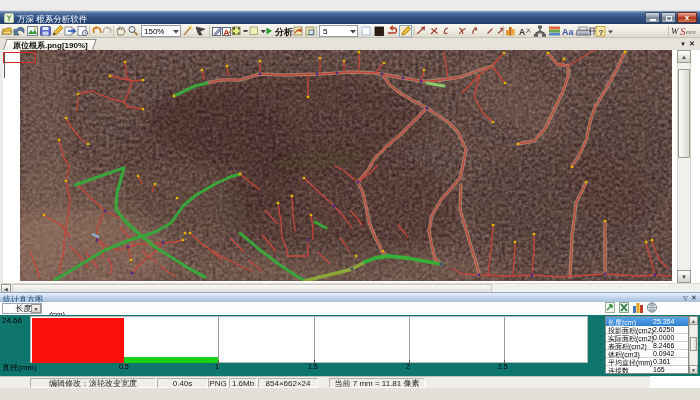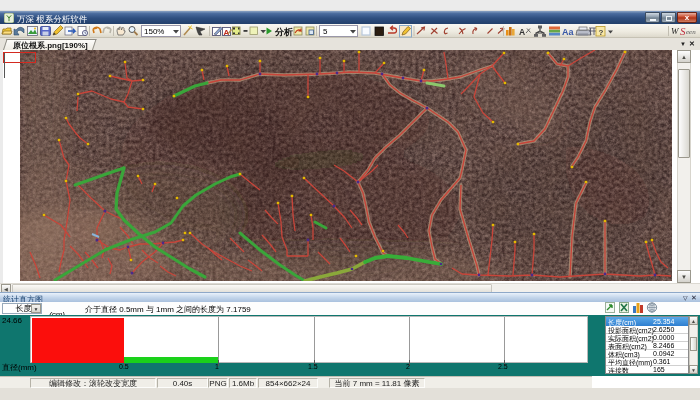--- a/index.html
+++ b/index.html
@@ -8,21 +8,21 @@
 .abs { position:absolute; }
 #topstrip { left:0; top:0; width:700px; height:11px; background:#ebebeb; border-bottom:1px solid #dcdcdc; }
 #titlebar { left:0; top:11px; width:700px; height:13px;
   background:linear-gradient(180deg,#8aa3c4 0%,#4a6b9d 20%,#2f4f80 55%,#23406b 100%); }
 #titletext { left:17px; top:13.5px; font-size:8.5px; color:#fff; }
 #toolbar { left:0; top:24px; width:700px; height:14px; background:linear-gradient(180deg,#f9f7f3 0%,#edeadf 60%,#ddd9cc 100%); border-bottom:1px solid #c6c2b4; }
 #tabrow { left:0; top:38px; width:700px; height:12px; background:#e6e3dc; }
 #tab1 { left:3px; top:39px; width:90px; height:11px; background:linear-gradient(180deg,#fdfcfa,#efece4); border:1px solid #8f8d85; border-bottom:none; transform:skewX(-18deg); transform-origin:bottom left; }
 #tab1t { left:13px; top:40px; font-size:8px; color:#111; font-weight:bold; }
 #imgarea { left:0; top:50px; width:700px; height:233px; background:#fff; }
-#statusbar { left:0; top:376px; width:592px; height:12px; background:#f0eee8; border-top:1px solid #c2bfb4; }
+#statusbar { left:0; top:376px; width:650px; height:12px; background:#f0eee8; border-top:1px solid #c2bfb4; }
 #botstrip { left:0; top:388px; width:700px; height:12px; background:#e3e0d9; }
 .seg { position:absolute; top:1px; height:10px; border:1px solid #b5b2a7; border-right-color:#fdfdfb; border-bottom-color:#fdfdfb; background:#f0eee8; font-size:8px; color:#222; text-align:center; line-height:9px; overflow:hidden; white-space:nowrap; }
 #panelhdr { left:0; top:292px; width:700px; height:10px; background:linear-gradient(180deg,#e9f1fb 0%,#c4d6eb 50%,#a9c0dd 100%); border-top:1px solid #8ea8c8;text-align:center; }
 #ctrlrow { left:0; top:302px; width:700px; height:13px; background:#fdfdfd; }
 #histpanel { left:0; top:315px; width:700px; height:61px; background:#0f766e; }
 .cell { position:absolute; font-size:8px; color:#000; white-space:nowrap; }
 
 .sbtn { position:absolute; background:linear-gradient(180deg,#fdfdfd,#d4d2cc); border:1px solid #9b988d; color:#4a4a45; font-size:6px; text-align:center; }
 </style>
 </head>
@@ -350,21 +350,20 @@
 
   <div id="panelhdr" class="abs">
       <span style="position:absolute;left:3px;top:1px;font-size:8px;color:#17406e;">统计直方图</span>
       <span style="position:absolute;left:683px;top:1px;font-size:6px;color:#223;">▽</span>
       <span style="position:absolute;left:691px;top:1px;font-size:7px;color:#223;">✕</span>
     </div>
   <div id="ctrlrow" class="abs">
     <div style="position:absolute;left:2px;top:1px;width:40px;height:11px;border:1px solid #9ab;background:#fff;font-size:8px;color:#000;line-height:10px;padding-left:3px;text-align:center;">长度</div>
     <div style="position:absolute;left:31px;top:2px;width:10px;height:9px;background:linear-gradient(180deg,#f4f3f0,#d8d5cd);border:1px solid #9b988d;font-size:5px;text-align:center;line-height:8px;color:#333;">▼</div>
     <div class="cell" style="left:49px;top:8px;font-style:italic;">(cm)</div>
-    <div class="cell" style="left:85px;top:2px;">介于直径 0.5mm 与 1mm 之间的长度为 7.1759</div>
   </div>
   <div id="histpanel" class="abs">
 
     <div class="cell" style="left:2px;top:1px;">24.66</div>
     <div class="cell" style="left:2px;top:47px;">直径(mm)</div>
 
     <div style="position:absolute;left:30px;top:1px;width:558px;height:47px;background:#fff;border:1px solid #b8b8b8;">
       <div style="position:absolute;left:187px;top:0;width:1px;height:47px;background:#999;"></div>
       <div style="position:absolute;left:283px;top:0;width:1px;height:47px;background:#999;"></div>
       <div style="position:absolute;left:378px;top:0;width:1px;height:47px;background:#999;"></div>

